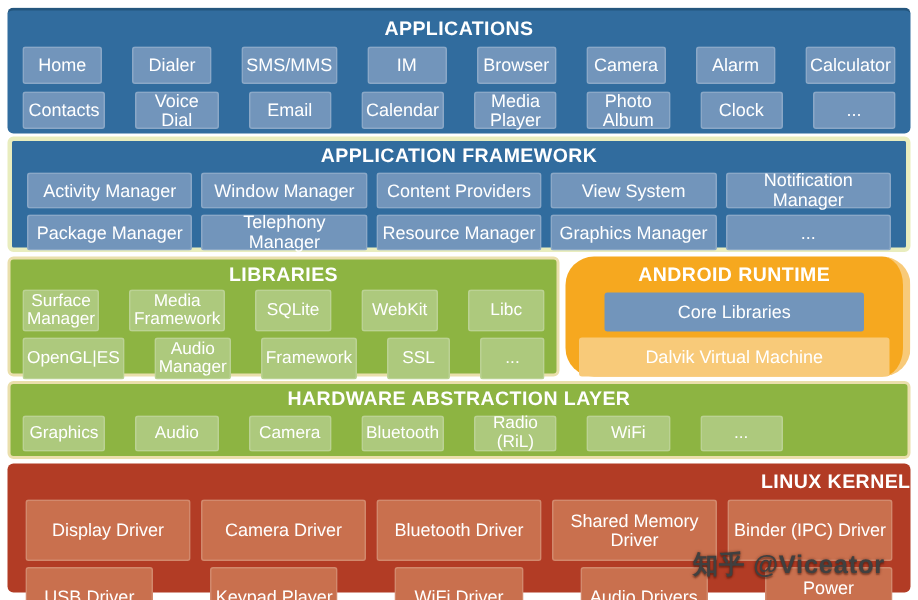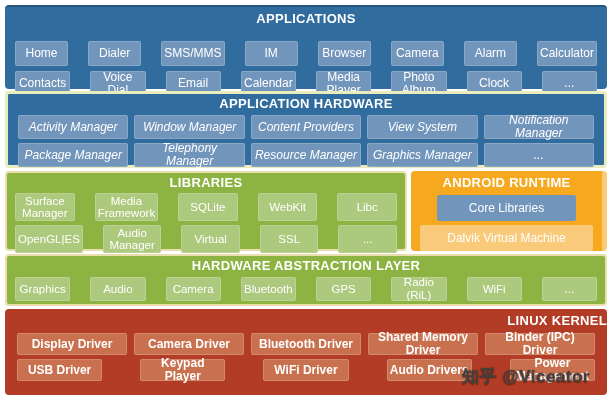--- a/index.html
+++ b/index.html
@@ -45,58 +45,58 @@
     font-size:12px;
     line-height:13px;
     border-radius:2px;
     padding:1px 2px;
     box-sizing:border-box;
     border:1px solid rgba(255,255,255,0.18);
   }
 
   
   .sec-apps{height:84px;background:var(--blue-panel);border-top:2px solid #24567e;}
-  .sec-apps .sec-title{margin-bottom:15px;}
+  .sec-apps .sec-title{margin-bottom:5px;}
   .sec-apps .btn-row{grid-template-columns:repeat(8,1fr);margin-bottom:5px;}
   .sec-apps .btn{height:25px;background:var(--blue-btn);}
 
   
   .sec-framework{height:77px;background:var(--blue-panel);border:3px solid var(--pale-border);margin-top:2px;}
   .sec-framework .sec-title{padding-top:2px;margin-bottom:4px;}
-  .sec-framework .btn-row{grid-template-columns:repeat(5,1fr);margin-bottom:4px;gap:6px;font-style:italic;}
+  .sec-framework .btn-row{grid-template-columns:repeat(5,1fr);margin-bottom:4px;gap:6px;}
   .sec-framework .btn{height:24px;background:var(--blue-btn);}
 
   
   .middle{display:flex;gap:4px;height:80px;margin-top:3px;flex:0 0 auto;}
   .sec-libraries{flex:1;background:var(--green-panel);border:2px solid var(--cream-border);}
   .sec-libraries .sec-title{padding-top:2px;margin-bottom:3px;}
   .sec-libraries .btn-row{grid-template-columns:repeat(5,1fr);margin:0 8px 4px;}
   .sec-libraries .btn{height:28px;background:var(--green-btn);font-size:11.5px;line-height:12.5px;}
 
-  .sec-runtime{width:196px;background:var(--orange-panel);border-right:5px solid var(--orange-btn);}
+  .sec-runtime{width:230px;background:var(--orange-panel);border-right:5px solid var(--orange-btn);border-radius:19px;}
   .sec-runtime .sec-title{padding-top:4px;margin-bottom:5px;}
   .runtime-btn{
     display:flex;align-items:center;justify-content:center;
     color:var(--text);font-size:12px;border-radius:2px;
     height:26px;flex:0 0 auto;
   }
   .runtime-core{background:var(--blue-btn);margin:0 26px 4px;}
   .runtime-dalvik{background:var(--orange-btn);margin:0 9px;}
 
   
   .sec-hal{height:52px;background:var(--green-panel);border:2px solid var(--cream-border);margin-top:3px;}
   .sec-hal .sec-title{padding-top:2px;margin-bottom:4px;}
   .sec-hal .btn-row{grid-template-columns:repeat(8,1fr);margin:0 8px;}
   .sec-hal .btn{height:24px;background:var(--green-btn);font-size:11.5px;}
 
   
   .sec-kernel{height:86px;background:var(--red-panel);margin-top:3px;align-items:flex-end;}
   .sec-kernel .sec-title{margin-bottom:5px;}
   .sec-kernel .btn-row{grid-template-columns:repeat(5,1fr);margin:0 12px 4px;gap:7px;}
-  .sec-kernel .btn{height:22px;background:var(--red-btn);font-weight:bold;}
+  .sec-kernel .btn{height:41px;background:var(--red-btn);}
 
   .watermark{
     position:absolute;
     right:22px;bottom:12px;
     color:#404040;
     font-size:17px;
     font-weight:bold;
     letter-spacing:.5px;
     text-shadow:0 0 2px rgba(60,20,10,.55), 0 1px 1px rgba(60,20,10,.4);
     pointer-events:none;
@@ -127,21 +127,21 @@
           <div class="btn">Calendar</div>
           <div class="btn">Media Player</div>
           <div class="btn">Photo Album</div>
           <div class="btn">Clock</div>
           <div class="btn">...</div>
         </div>
       </div>
   </div>
 
   <div class="sec sec-framework">
-    <div class="sec-title">APPLICATION HARDWARE</div>
+    <div class="sec-title">APPLICATION FRAMEWORK</div>
     <div>
         <div class="btn-row" style="grid-template-columns: repeat(5, 1fr);">
           <div class="btn">Activity Manager</div>
           <div class="btn">Window Manager</div>
           <div class="btn">Content Providers</div>
           <div class="btn">View System</div>
           <div class="btn">Notification Manager</div>
         </div>
         <div class="btn-row" style="grid-template-columns: repeat(5, 1fr);">
           <div class="btn">Package Manager</div>
@@ -160,42 +160,41 @@
           <div class="btn-row" style="grid-template-columns: repeat(5, 1fr);">
             <div class="btn">Surface Manager</div>
             <div class="btn">Media Framework</div>
             <div class="btn">SQLite</div>
             <div class="btn">WebKit</div>
             <div class="btn">Libc</div>
           </div>
           <div class="btn-row" style="grid-template-columns: repeat(5, 1fr);">
             <div class="btn">OpenGL|ES</div>
             <div class="btn">Audio Manager</div>
-            <div class="btn">Virtual</div>
+            <div class="btn">Framework</div>
             <div class="btn">SSL</div>
             <div class="btn">...</div>
           </div>
         </div>
     </div>
     <div class="sec sec-runtime">
       <div class="sec-title">ANDROID RUNTIME</div>
       <div class="runtime-btn runtime-core">Core Libraries</div>
       <div class="runtime-btn runtime-dalvik">Dalvik Virtual Machine</div>
     </div>
   </div>
 
   <div class="sec sec-hal">
     <div class="sec-title">HARDWARE ABSTRACTION LAYER</div>
     <div>
         <div class="btn-row" style="grid-template-columns: repeat(8, 1fr);">
           <div class="btn">Graphics</div>
           <div class="btn">Audio</div>
           <div class="btn">Camera</div>
           <div class="btn">Bluetooth</div>
-          <div class="btn">GPS</div>
           <div class="btn">Radio (RiL)</div>
           <div class="btn">WiFi</div>
           <div class="btn">...</div>
         </div>
       </div>
   </div>
 
   <div class="sec sec-kernel">
     <div class="sec-title">LINUX KERNEL</div>
     <div>

